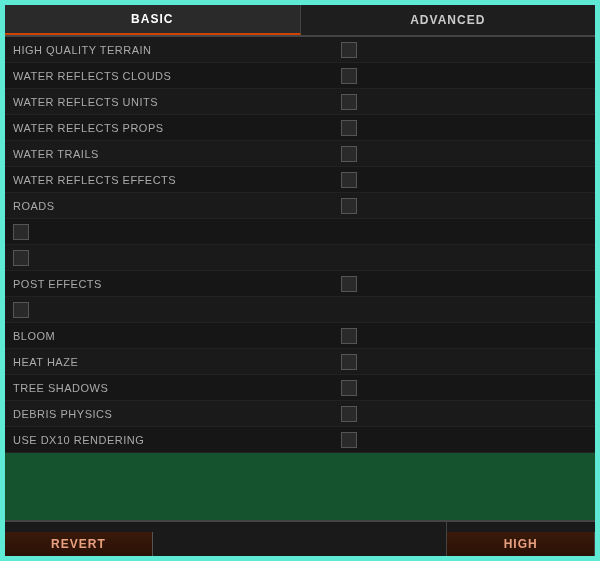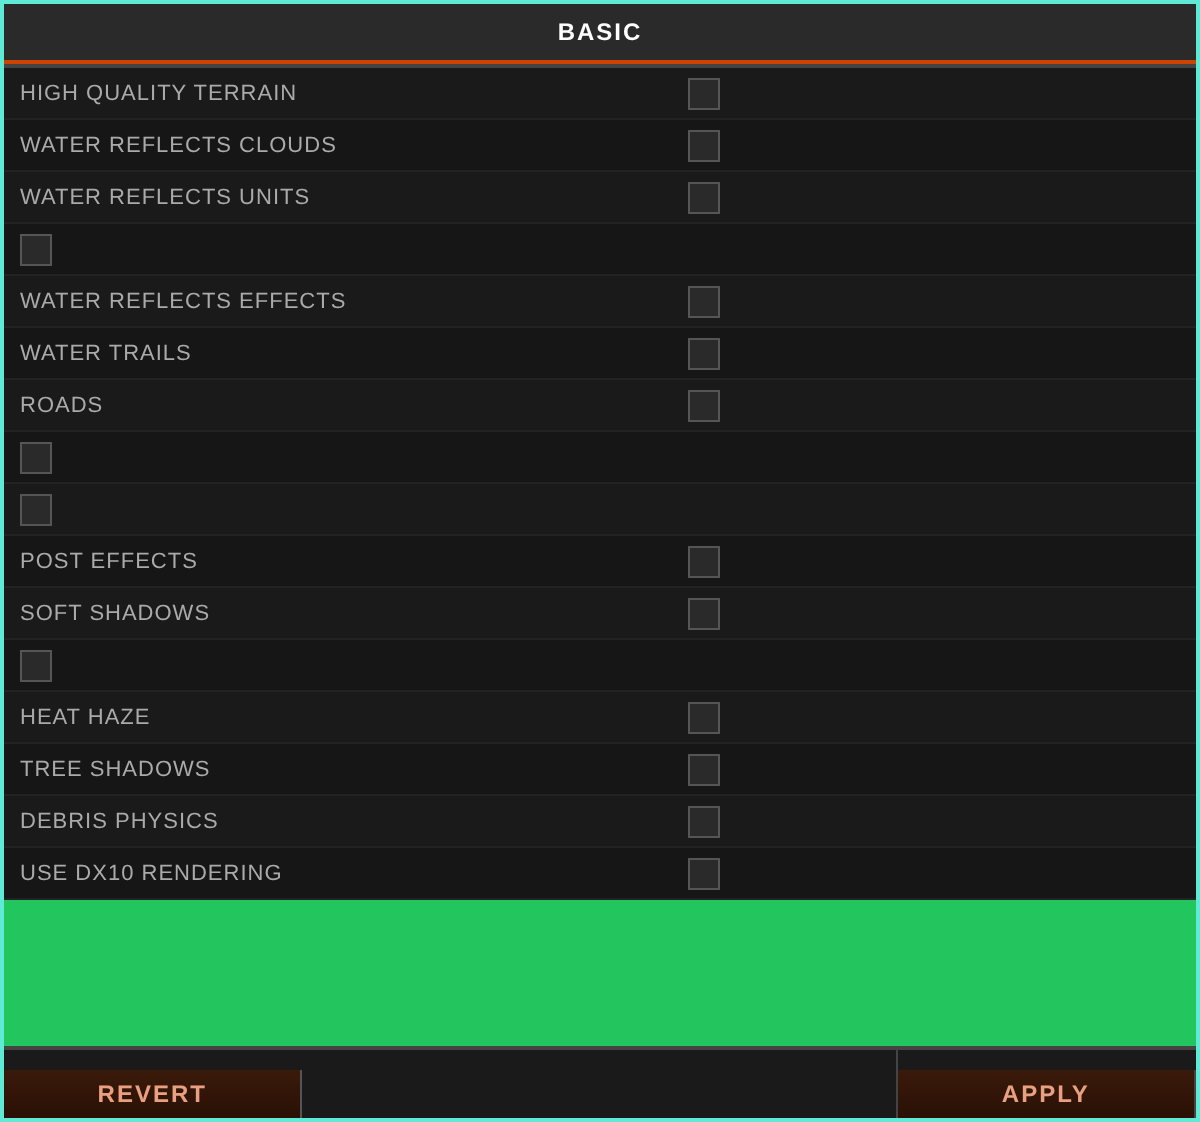--- a/index.html
+++ b/index.html
@@ -12,22 +12,22 @@
       width: 600px;
       height: 561px;
       background: #1a1a1a;
       font-family: Arial, sans-serif;
       overflow: hidden;
     }
 
     .container {
       width: 600px;
       height: 561px;
-      background: #22c55e;
-      border: 2px solid #5eead4;
+      background: #14532d;
+      border: 5px solid #5eead4;
       display: flex;
       flex-direction: column;
     }
 
     
     .header-tabs {
       display: flex;
       height: 32px;
       border-bottom: 2px solid #444;
     }
@@ -162,67 +162,71 @@
   </style>
 </head>
 <body>
 
 <div class="container">
 
   <div class="header-tabs">
     <div class="tab active">
       <span>BASIC</span>
     </div>
+    <div class="tab">
+      <span>ADVANCED</span>
+    </div>
   </div>
 
   <div class="content">
     <div class="settings-list" id="settings-container">
 
     <div class="setting-row">
           <span class="setting-label">HIGH QUALITY TERRAIN</span>
           <div class="setting-checkbox"></div>
         </div>
         <div class="setting-row">
           <span class="setting-label">WATER REFLECTS CLOUDS</span>
           <div class="setting-checkbox"></div>
         </div>
         <div class="setting-row">
           <span class="setting-label">WATER REFLECTS UNITS</span>
           <div class="setting-checkbox"></div>
         </div>
         <div class="setting-row">
+          <span class="setting-label">WATER REFLECTS PROPS</span>
+          <div class="setting-checkbox"></div>
+        </div>
+        <div class="setting-row">
+          <span class="setting-label">WATER TRAILS</span>
           <div class="setting-checkbox"></div>
         </div>
         <div class="setting-row">
           <span class="setting-label">WATER REFLECTS EFFECTS</span>
           <div class="setting-checkbox"></div>
         </div>
         <div class="setting-row">
-          <span class="setting-label">WATER TRAILS</span>
-          <div class="setting-checkbox"></div>
-        </div>
-        <div class="setting-row">
           <span class="setting-label">ROADS</span>
           <div class="setting-checkbox"></div>
         </div>
         <div class="setting-row">
           <div class="setting-checkbox"></div>
         </div>
         <div class="setting-row">
           <div class="setting-checkbox"></div>
         </div>
         <div class="setting-row">
           <span class="setting-label">POST EFFECTS</span>
           <div class="setting-checkbox"></div>
         </div>
         <div class="setting-row">
-          <span class="setting-label">SOFT SHADOWS</span>
-          <div class="setting-checkbox"></div>
-        </div>
-        <div class="setting-row">
+          <div class="setting-checkbox"></div>
+        </div>
+        <div class="setting-row">
+          <span class="setting-label">BLOOM</span>
           <div class="setting-checkbox"></div>
         </div>
         <div class="setting-row">
           <span class="setting-label">HEAT HAZE</span>
           <div class="setting-checkbox"></div>
         </div>
         <div class="setting-row">
           <span class="setting-label">TREE SHADOWS</span>
           <div class="setting-checkbox"></div>
         </div>
@@ -236,17 +240,17 @@
         </div>
       </div>
   </div>
 
   <div class="footer">
     <button class="footer-btn revert">
       <span>REVERT</span>
     </button>
     <div class="footer-spacer"></div>
     <button class="footer-btn apply">
-      <span>APPLY</span>
+      <span>HIGH</span>
     </button>
   </div>
 
 </div>
 
 </body></html>

